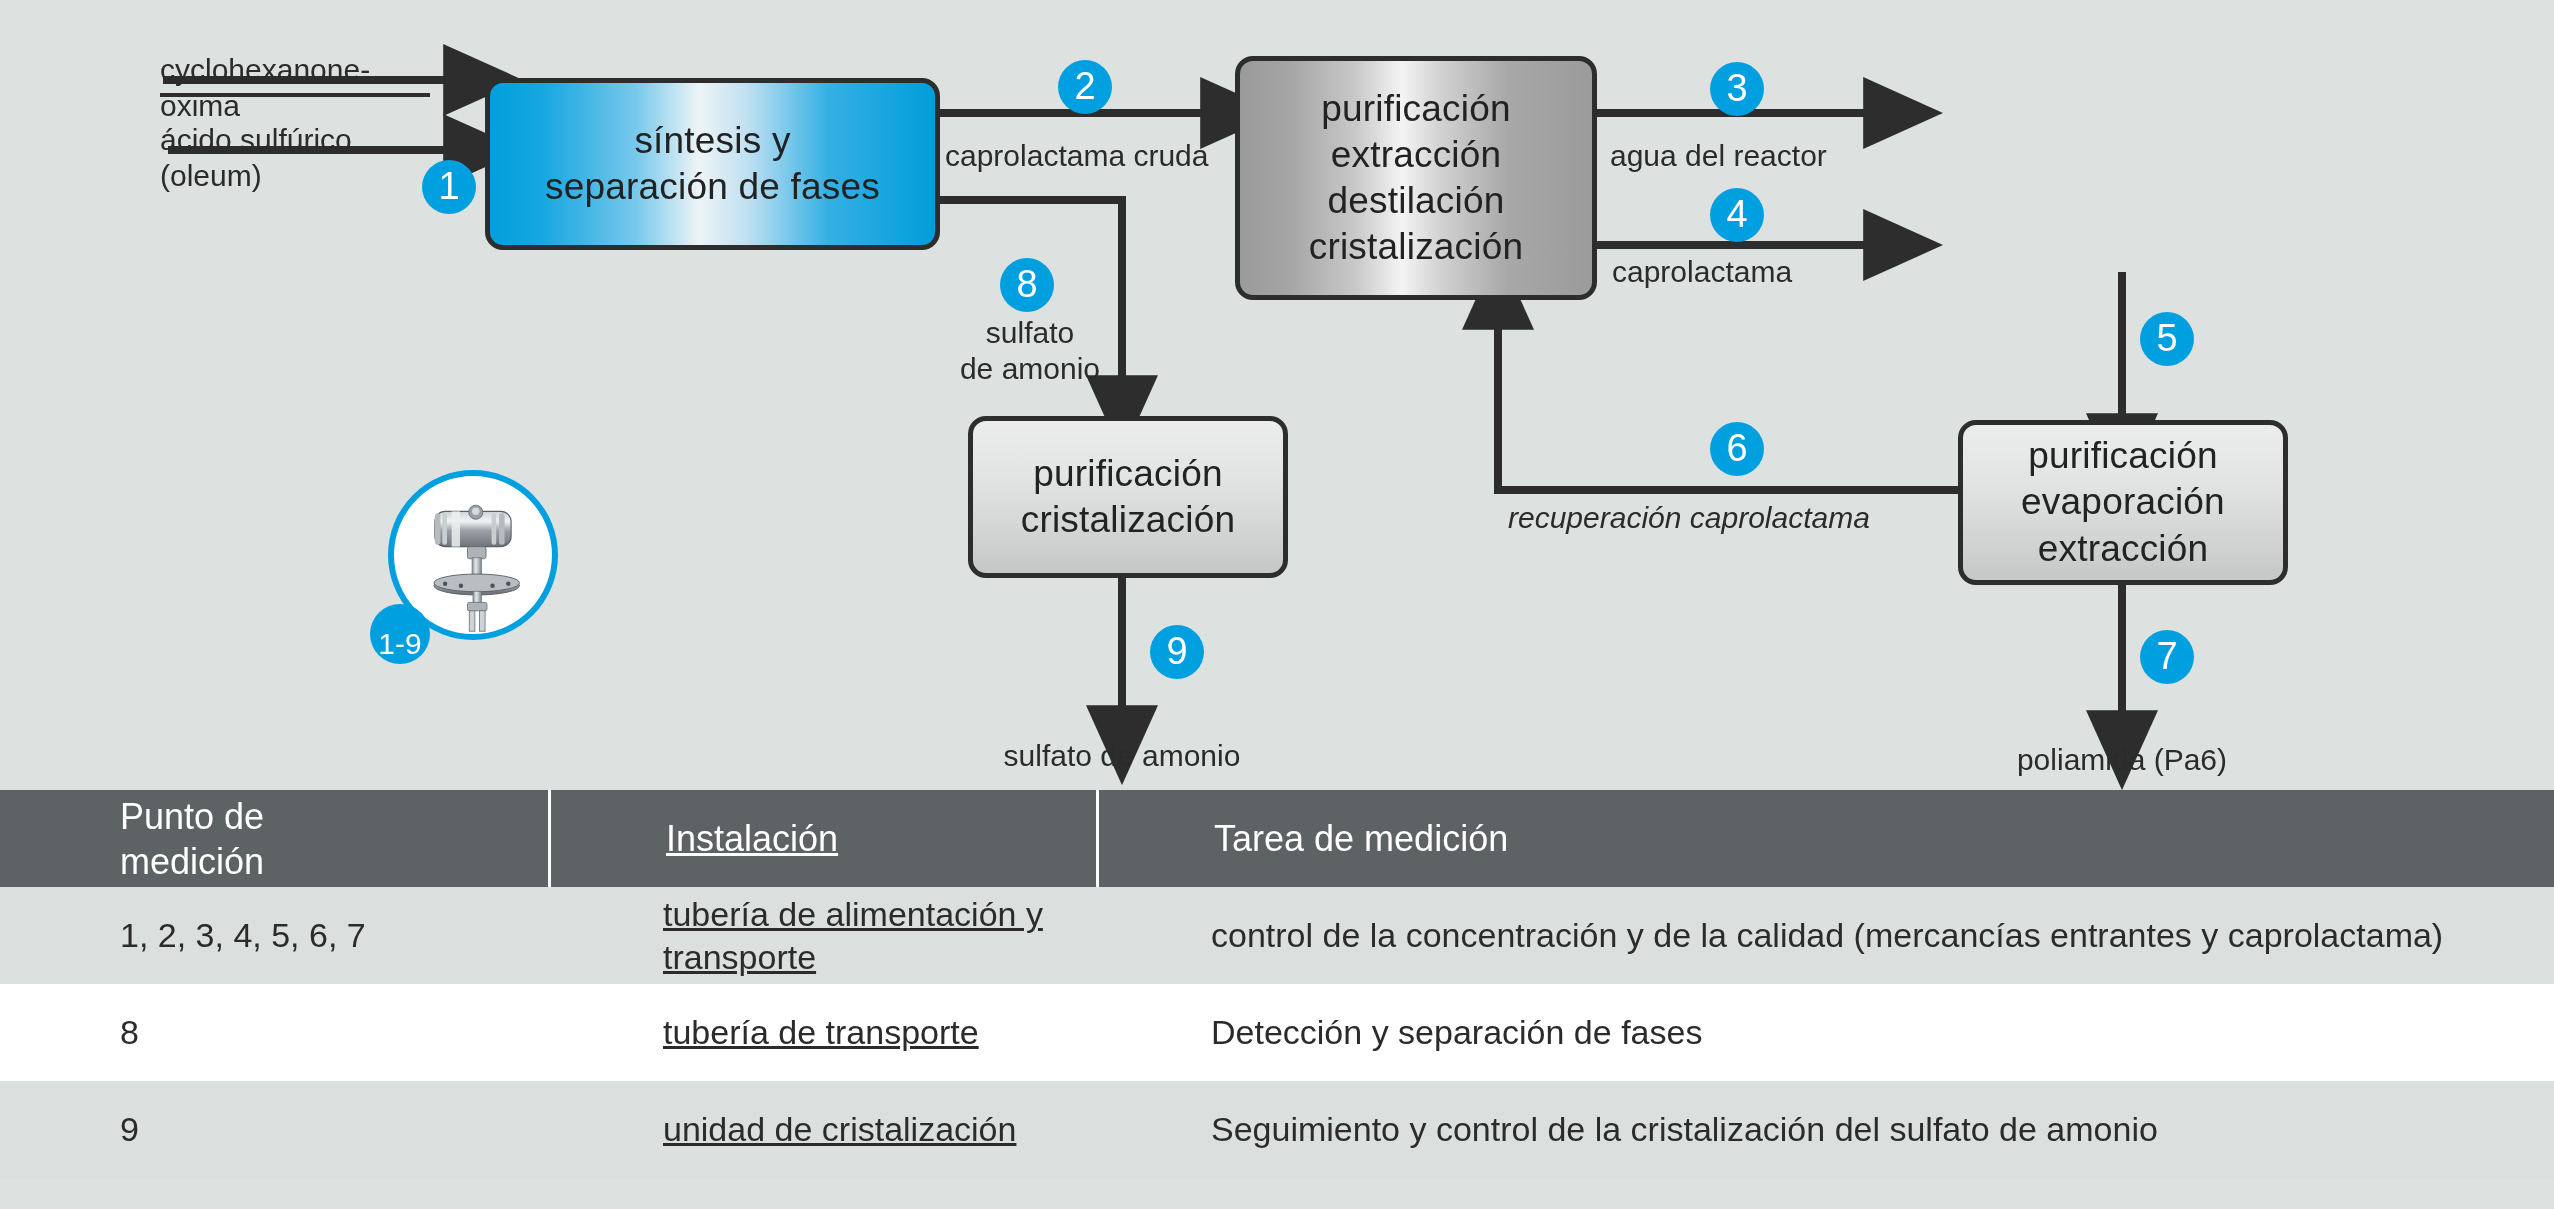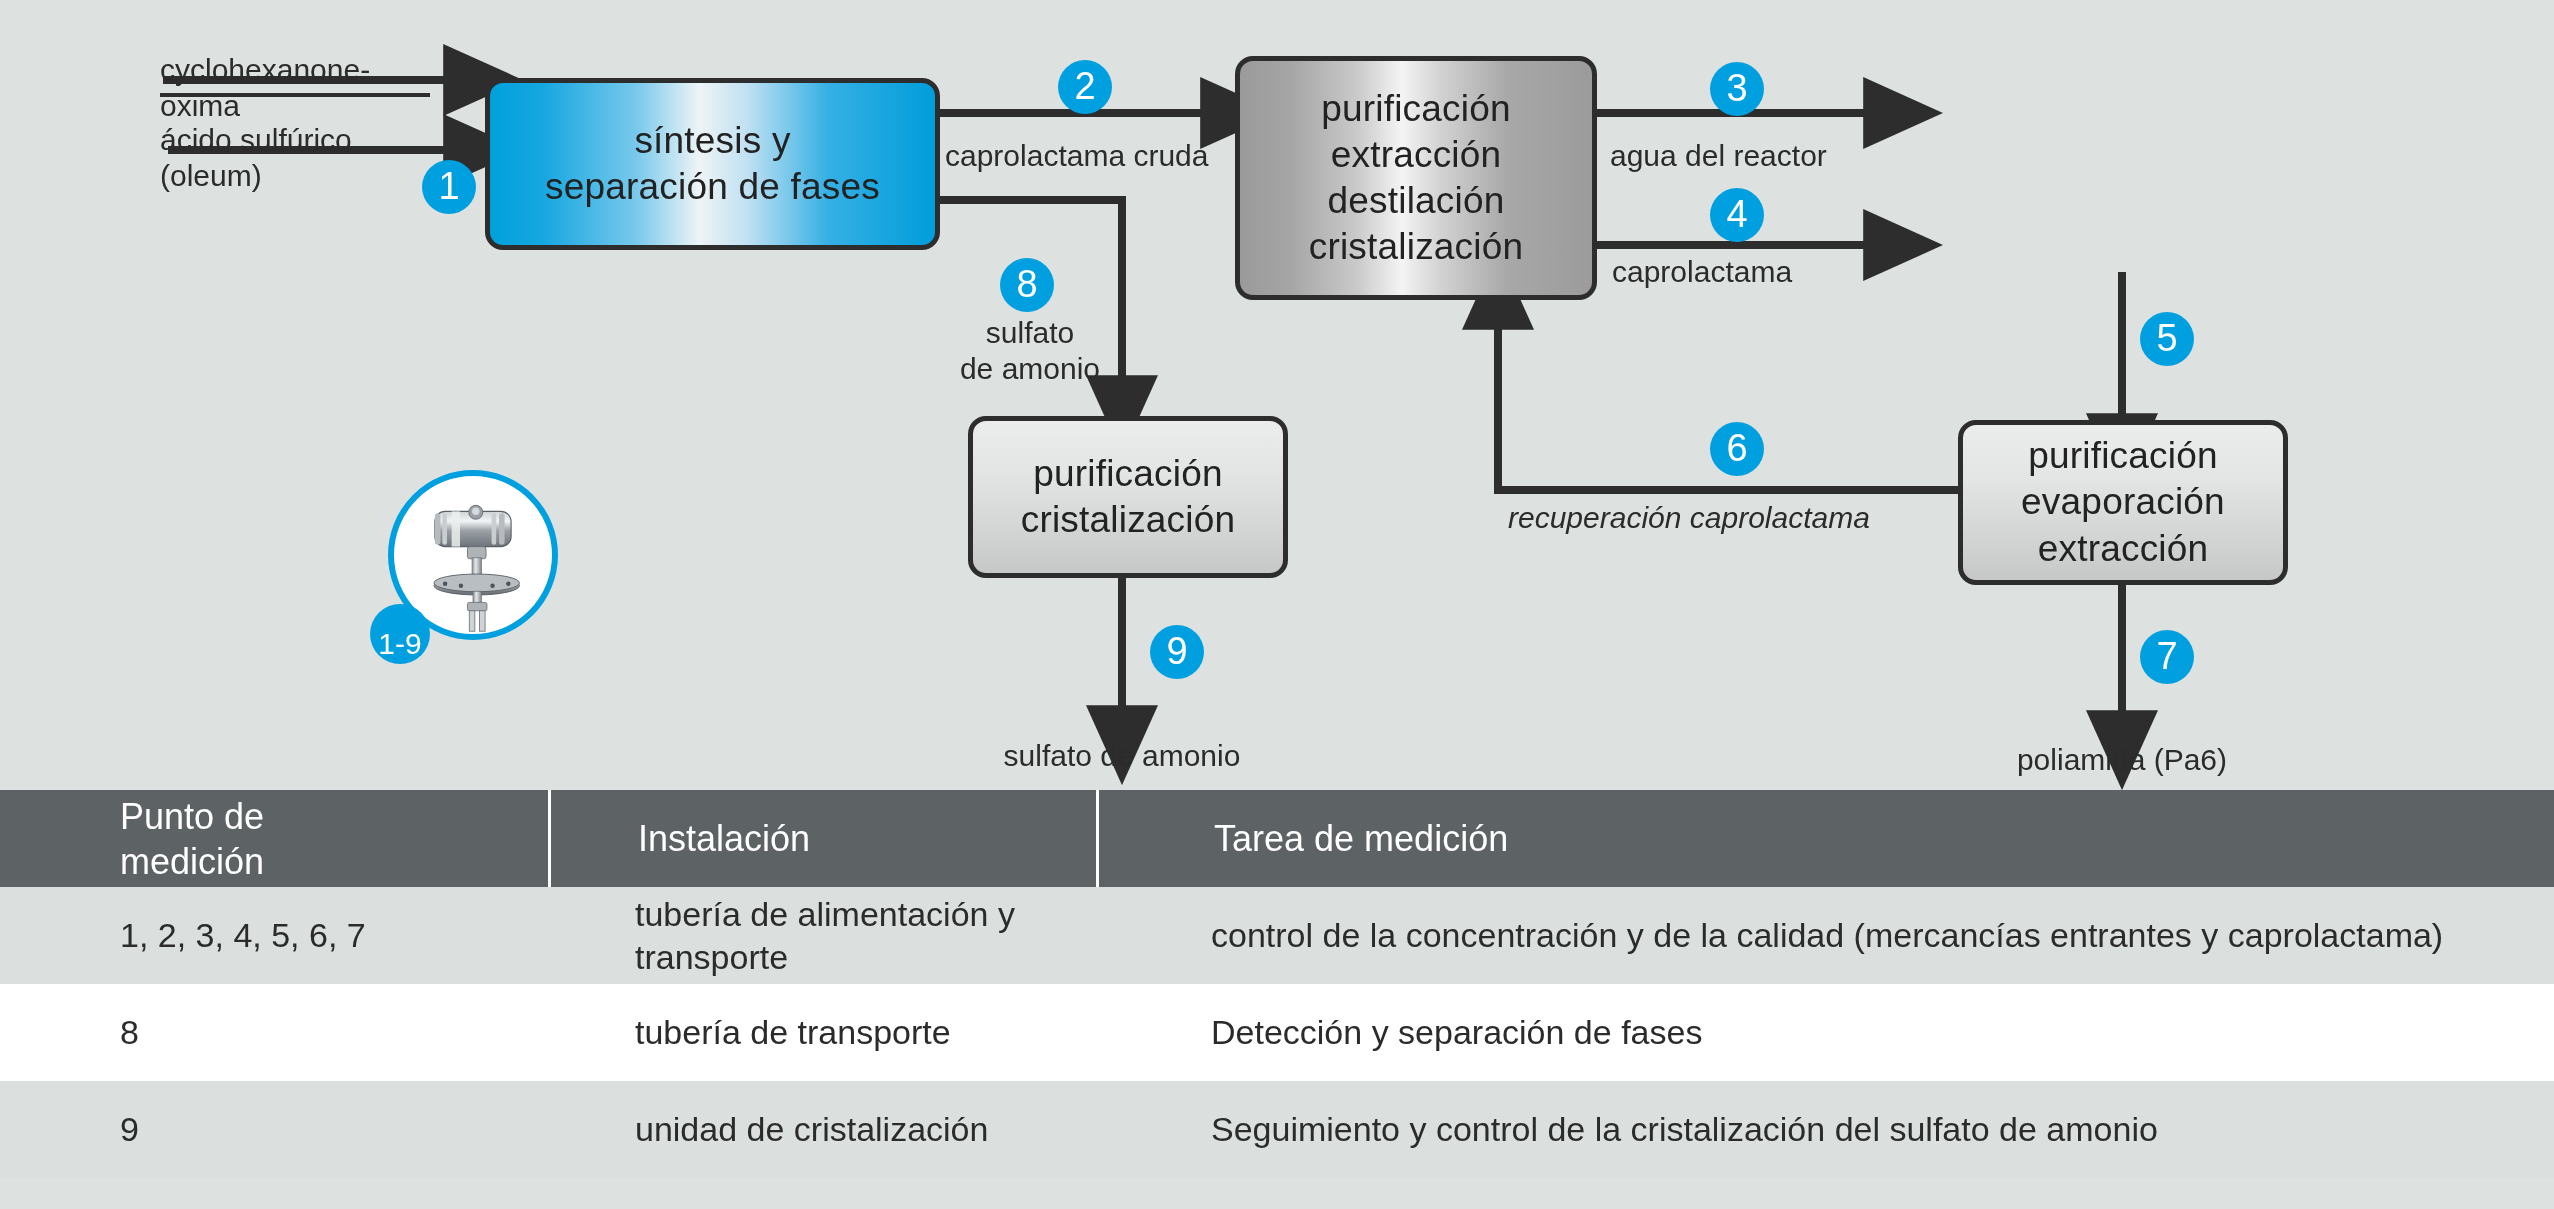--- a/index.html
+++ b/index.html
@@ -96,21 +96,21 @@
   }
   .tcell{
     box-sizing:border-box;
     display:flex;align-items:center;
     font-size:34px;
     line-height:1.25;
     padding-left:0;
   }
   #thead .tcell{font-size:36px;}
   .c1{width:548px;padding-left:120px;}
-  .c2{width:548px;padding-left:87px;}
+  .c2{width:548px;padding-left:115px;text-decoration:underline;}
   .c3{width:1458px;padding-left:115px;}
   #thead .c2,#thead .c3{border-left:3px solid #ffffff;}
   .rowA{background:#dbe0de;height:97px;}
   .rowB{background:#ffffff;height:97px;}
   .tcell .multi{white-space:pre-line;}
 </style>
 </head>
 <body>
 
 <div id="stage">

